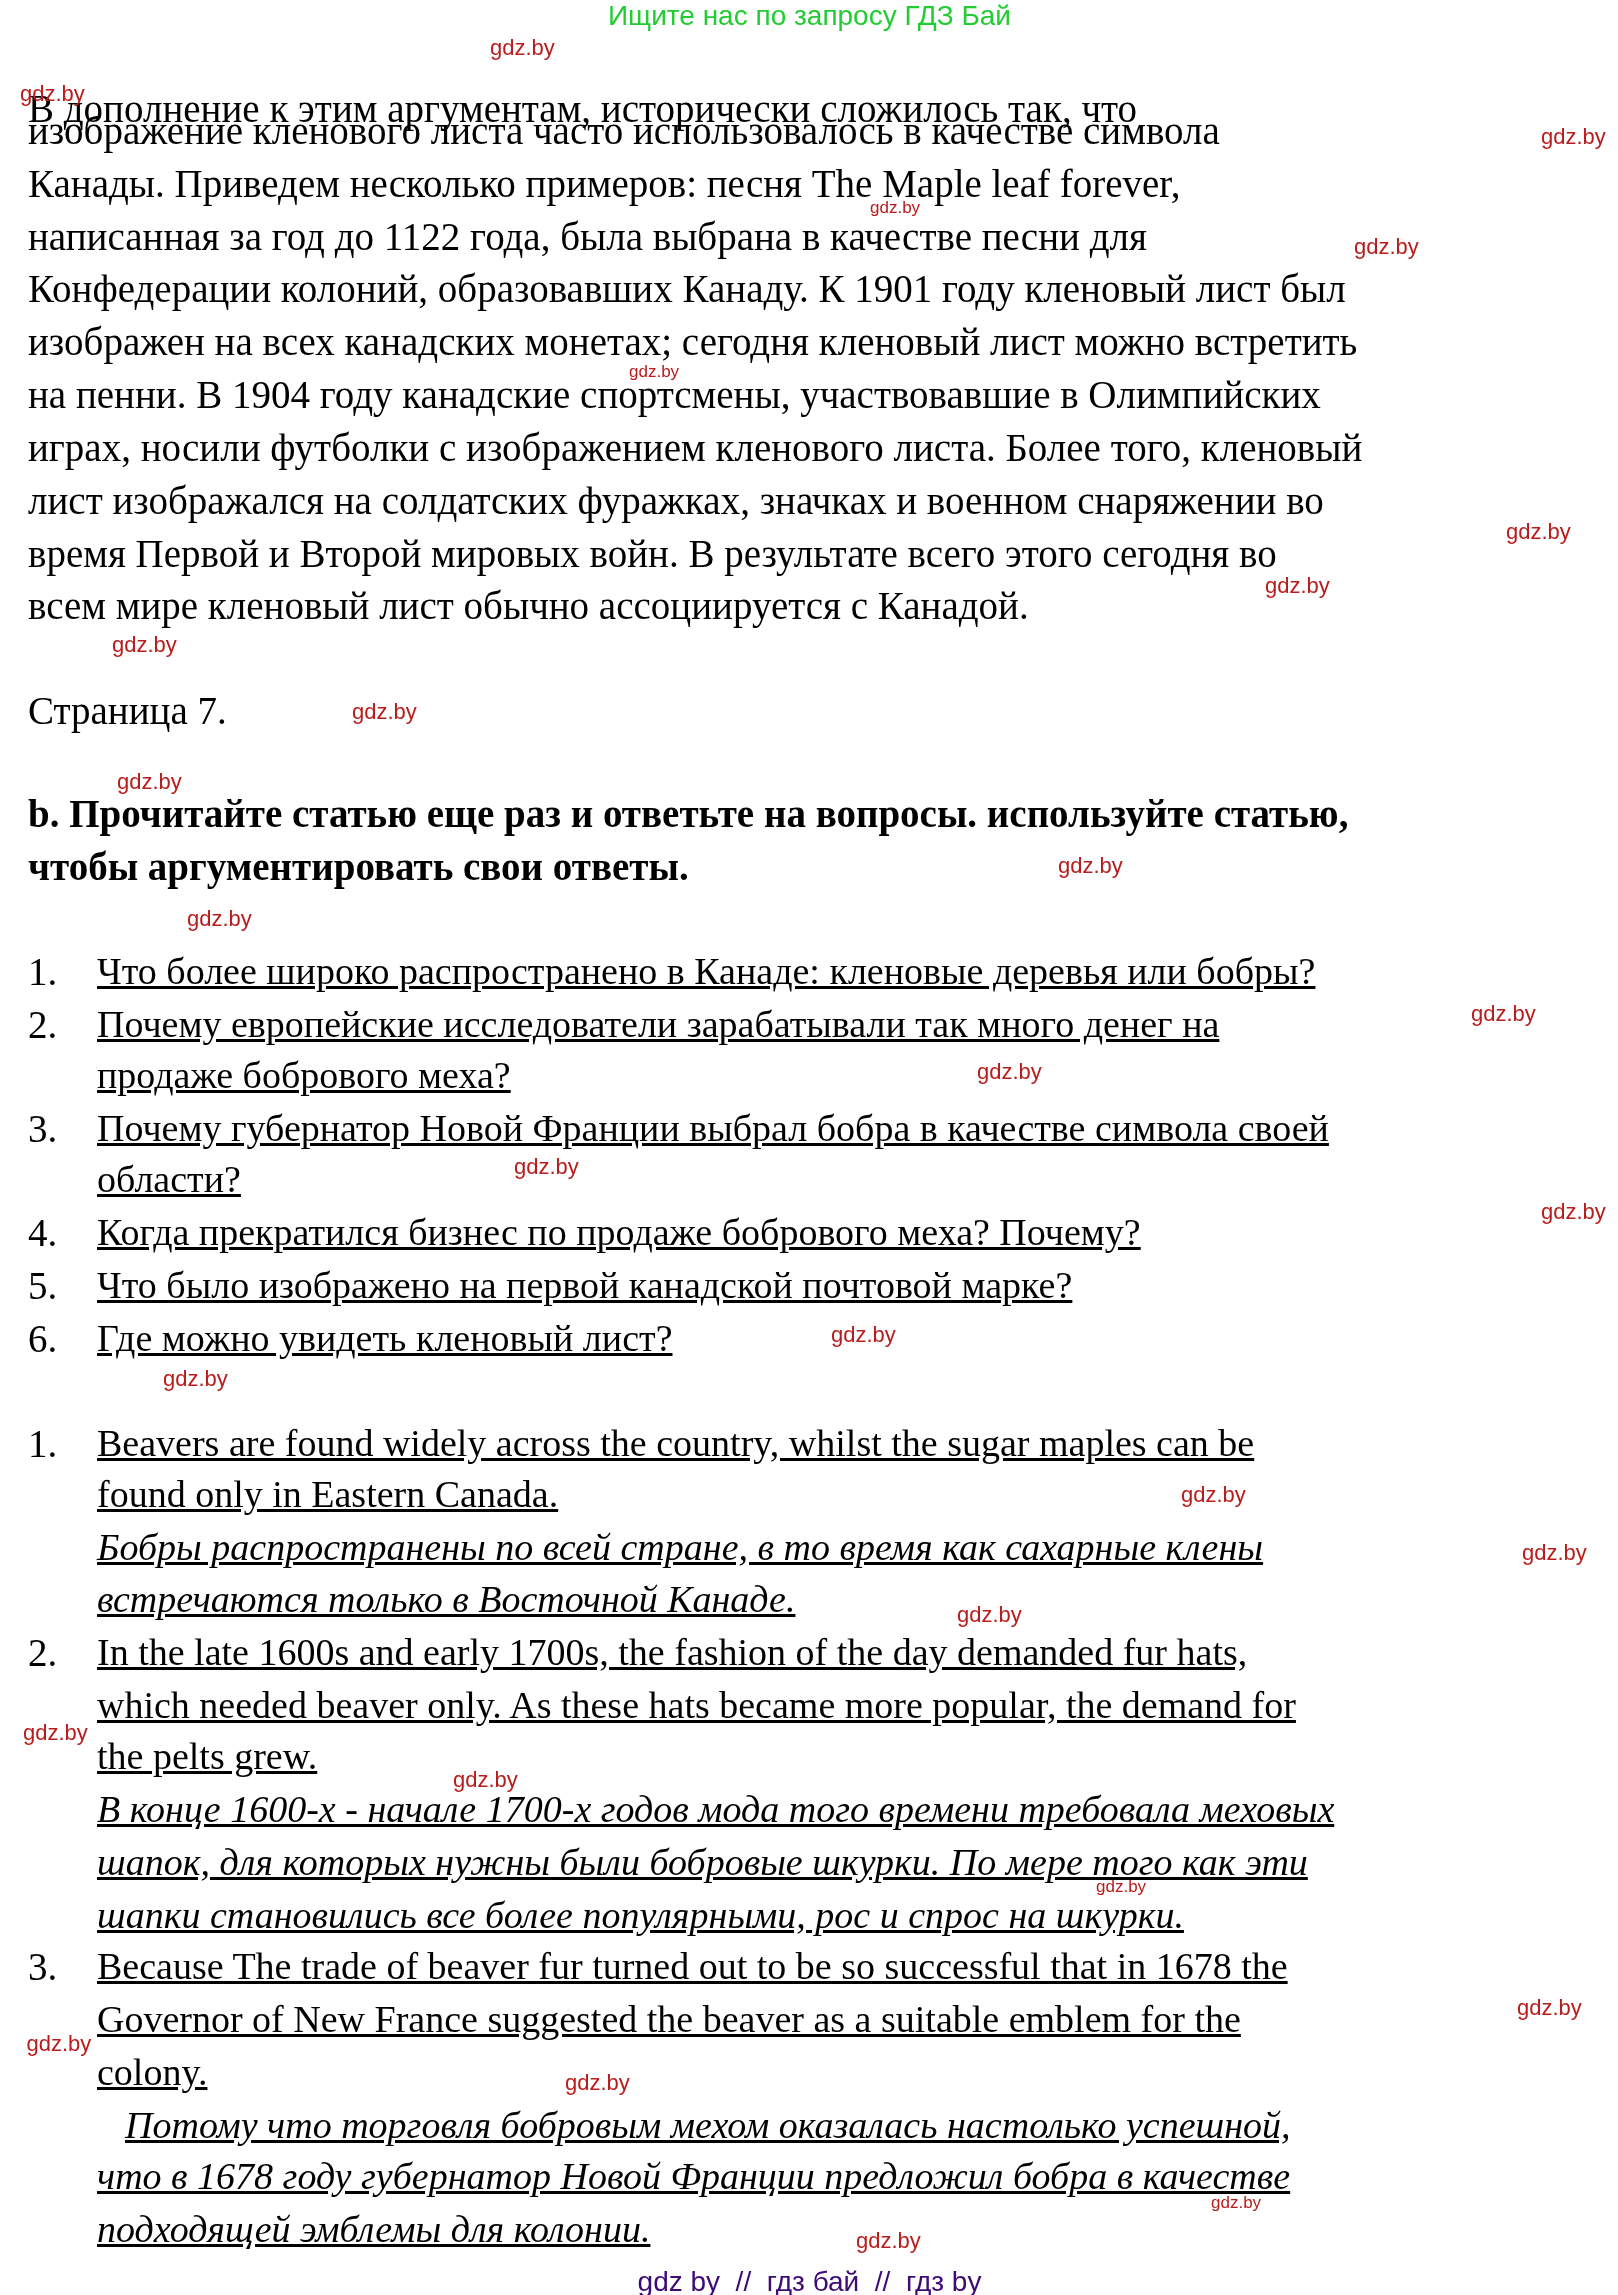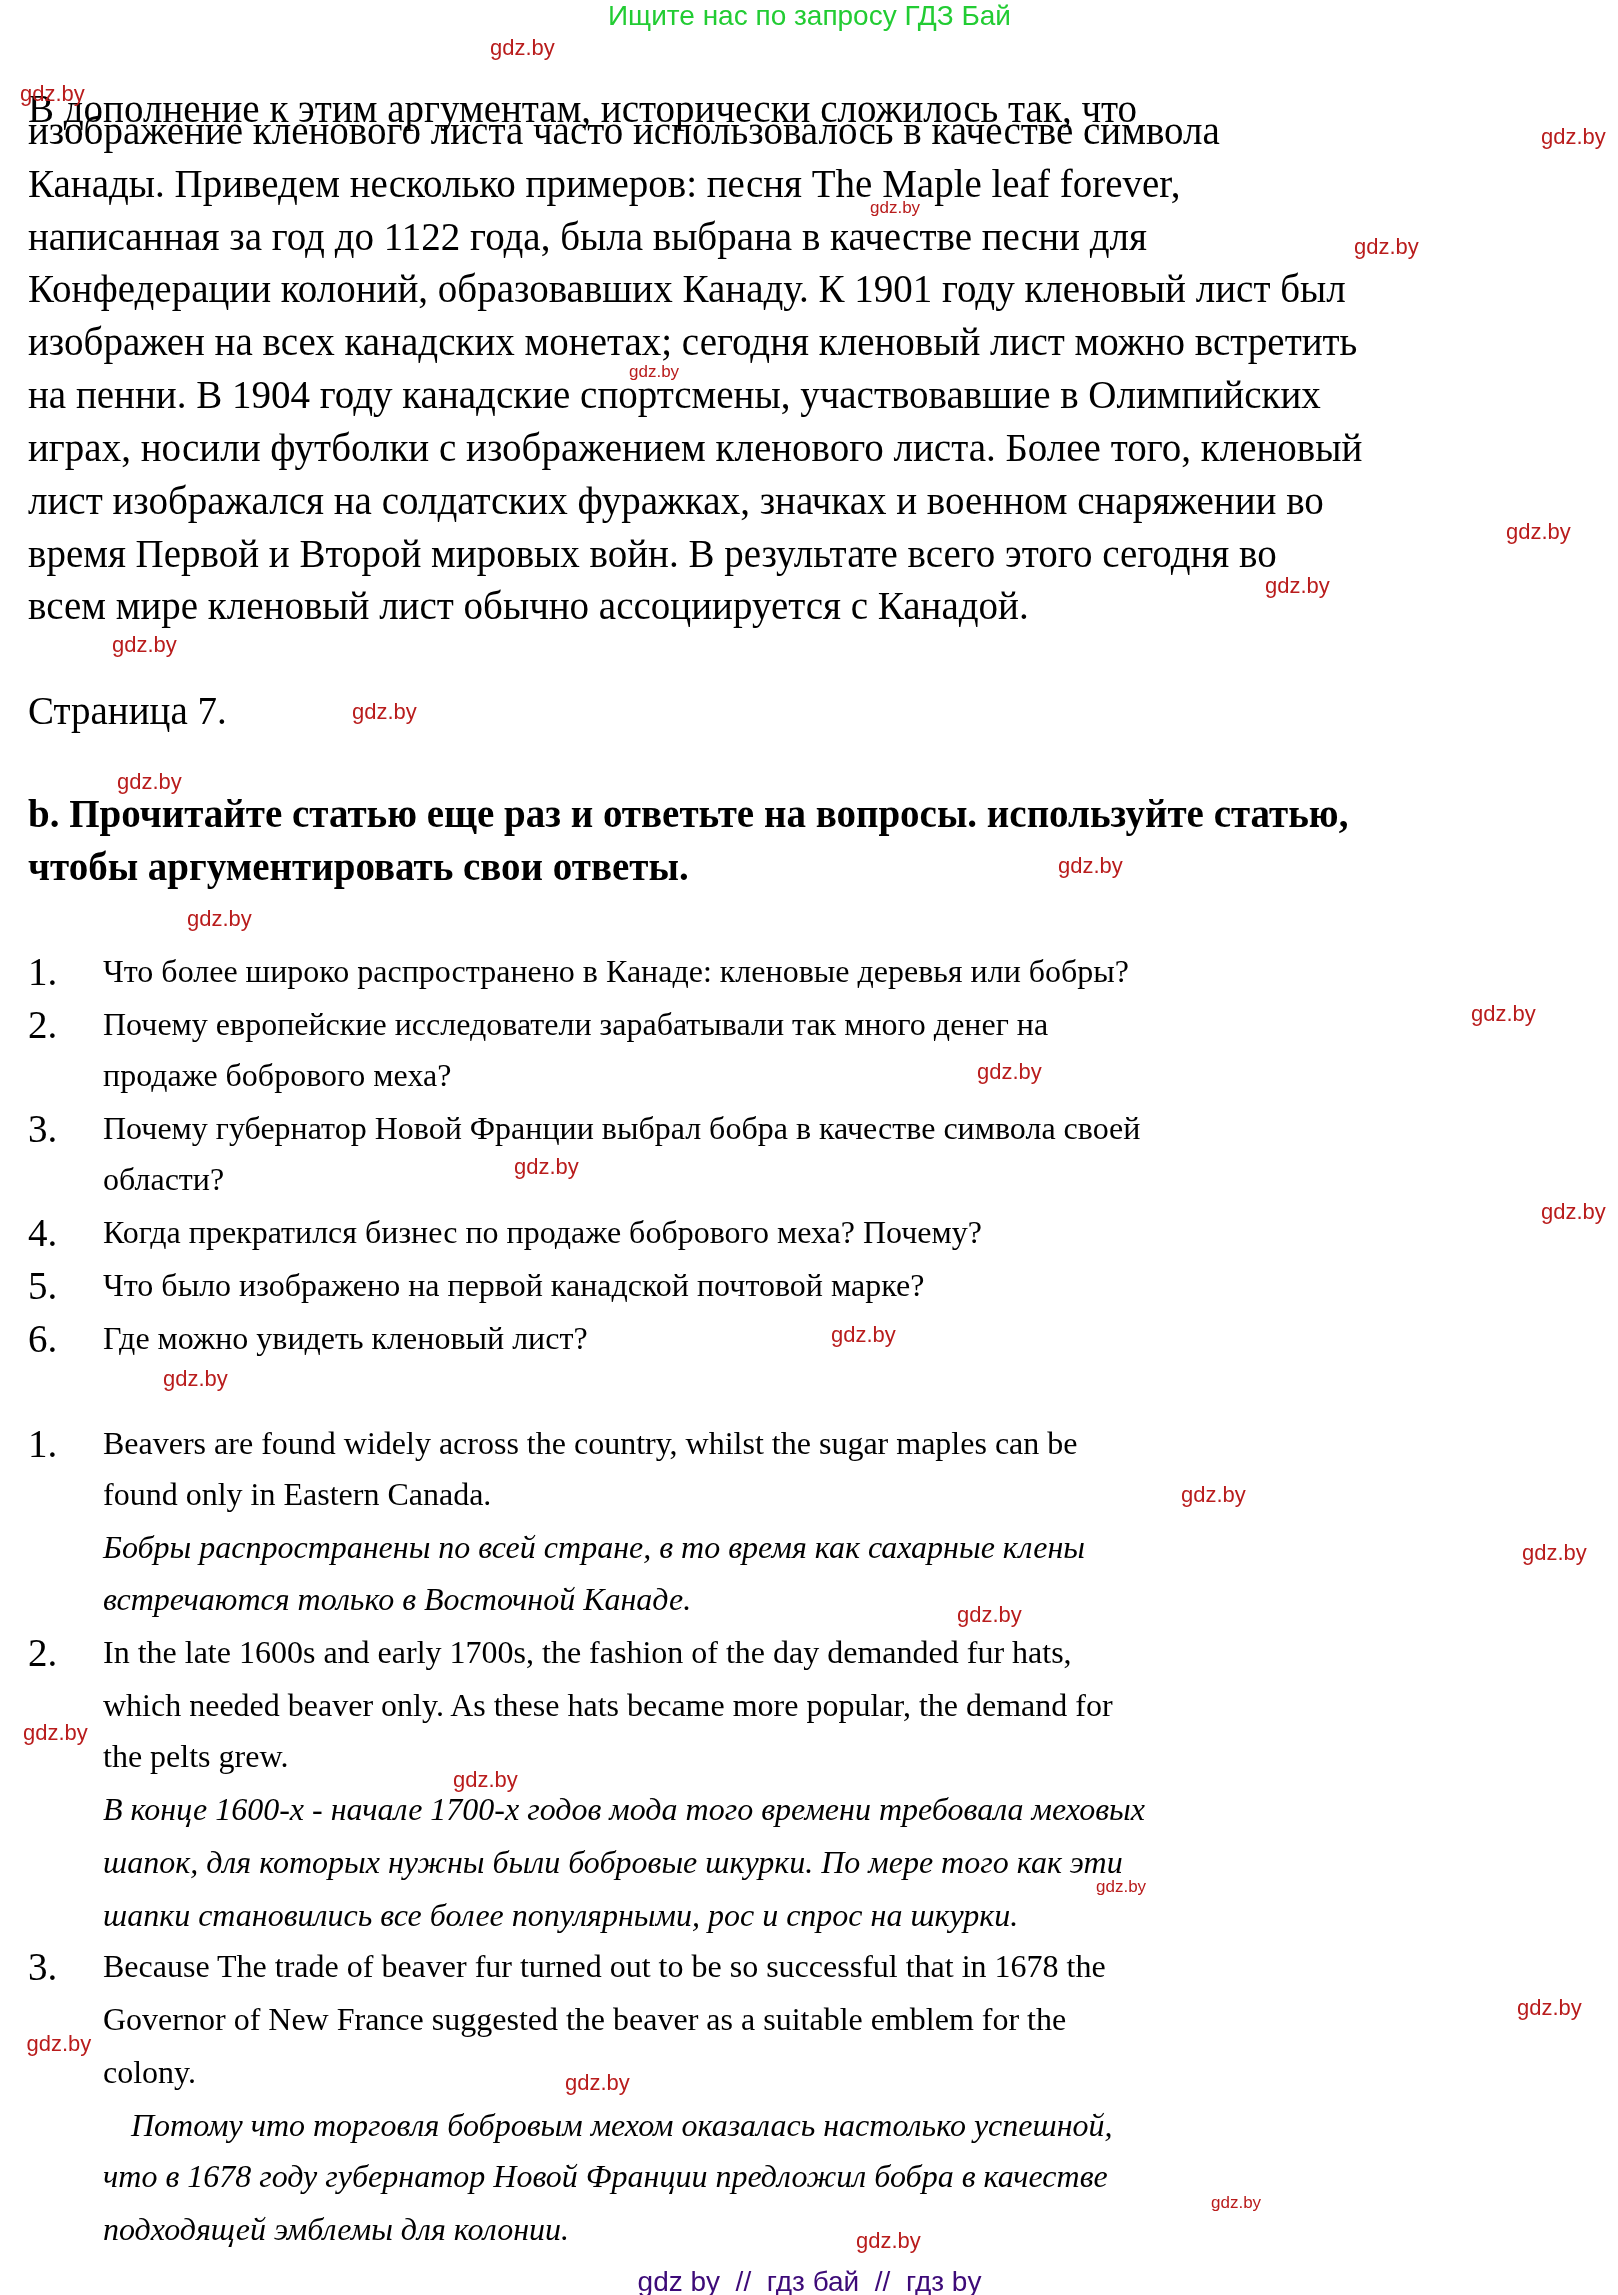--- a/index.html
+++ b/index.html
@@ -6,21 +6,21 @@
   body { width:1619px; height:2295px; position:relative; overflow:hidden;
          font-family:"Liberation Serif", "DejaVu Serif", serif; color:#000; }
   .hdr { position:absolute; left:0; width:1619px; top:0; height:31px; text-align:center;
          font-family:"Liberation Sans","DejaVu Sans",sans-serif; font-size:28px; line-height:31px; }
   .ftr { position:absolute; left:0; width:1619px; top:2266px; height:31px; text-align:center;
          font-family:"Liberation Sans","DejaVu Sans",sans-serif; font-size:28px; line-height:31px; }
   .line { position:absolute; left:28px; font-size:39px; line-height:47px; white-space:nowrap; }
   .b { font-weight:bold; }
   .i { font-style:italic; }
   .num { position:absolute; left:28px; font-size:39px; line-height:47px; }
-  .txt { position:absolute; left:103px; font-size:32px; line-height:47px; white-space:nowrap; }
+  .txt { position:absolute; left:97px; font-size:38px; line-height:47px; white-space:nowrap;text-decoration:underline; }
   .wm { position:absolute; font-family:"Liberation Sans","DejaVu Sans",sans-serif;
         font-size:22px; line-height:23px; color:#b91c1c; }
   .wm.small { font-size:17px; line-height:18.7px; }
 </style>
 </head>
 <body>
 
 <div class="hdr" style="color:#22cc33;">Ищите нас по запросу ГДЗ Бай</div>
 
 <div>

